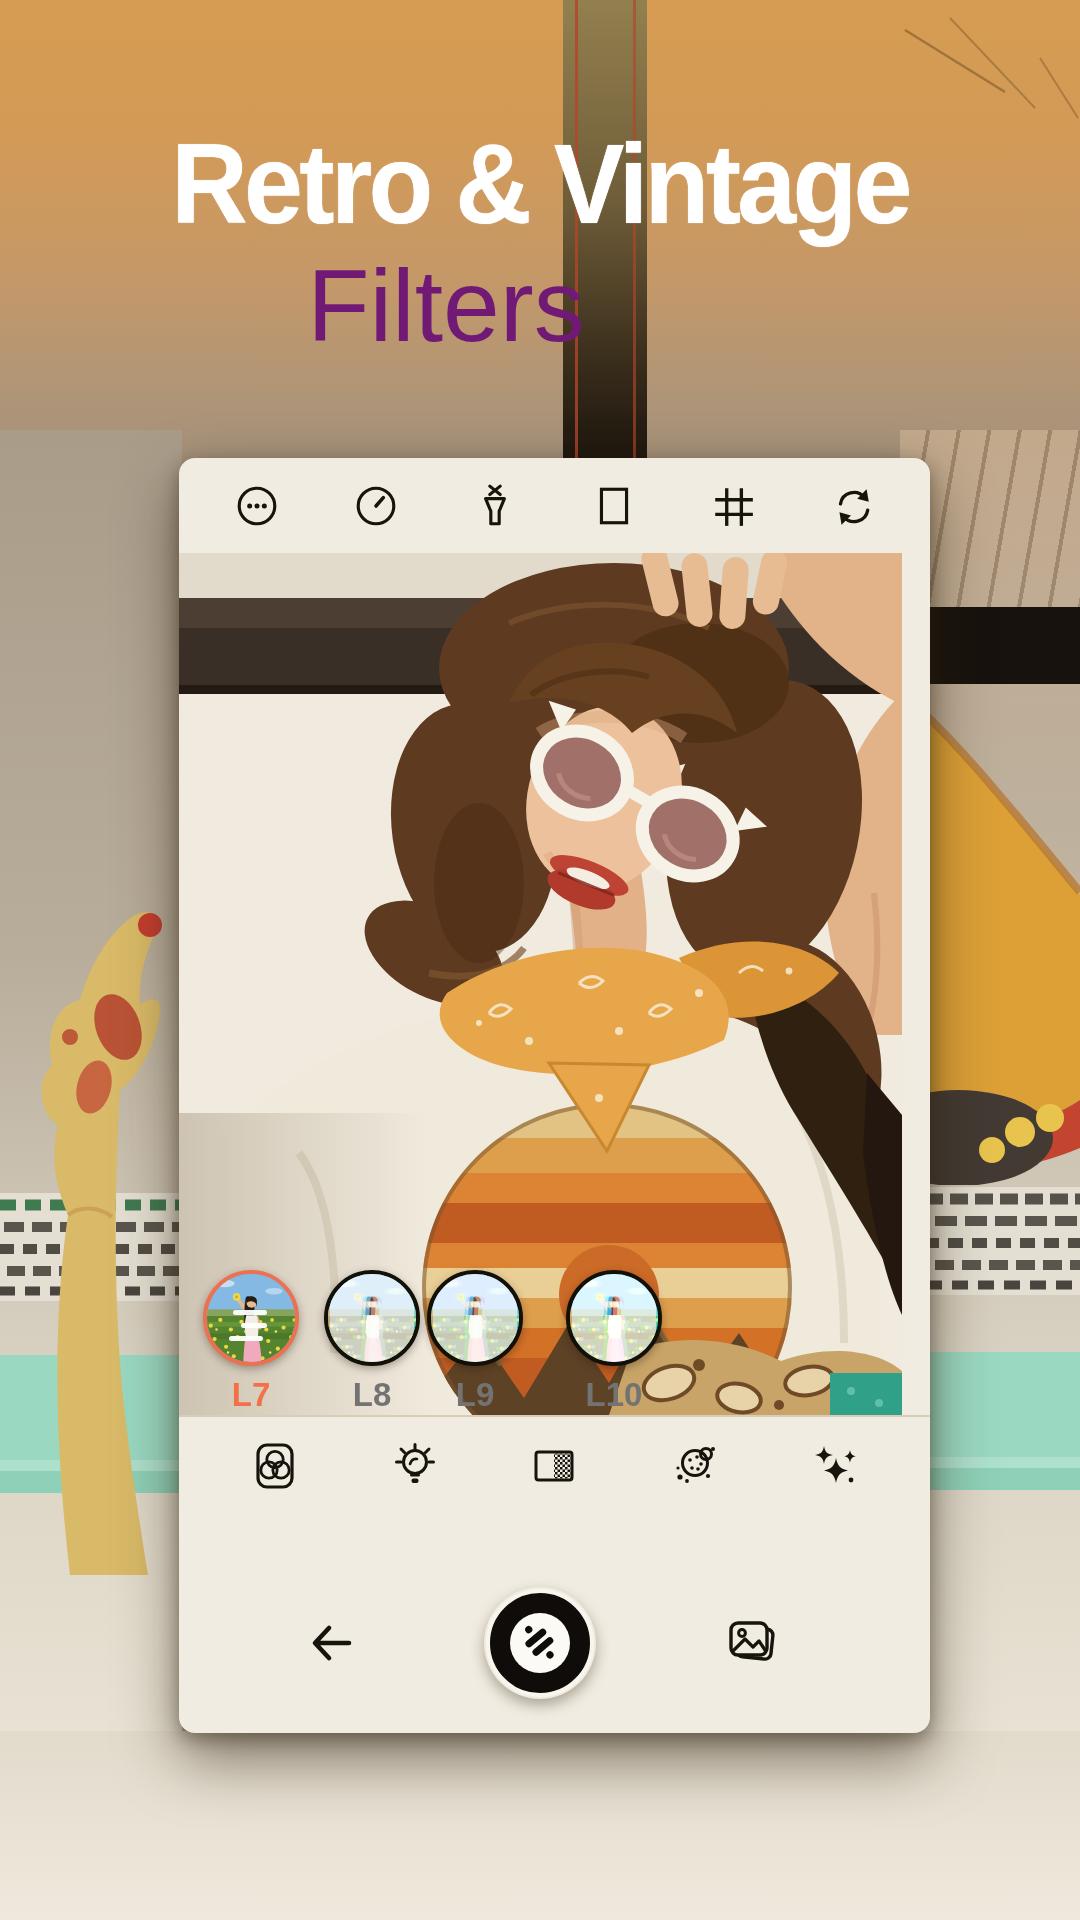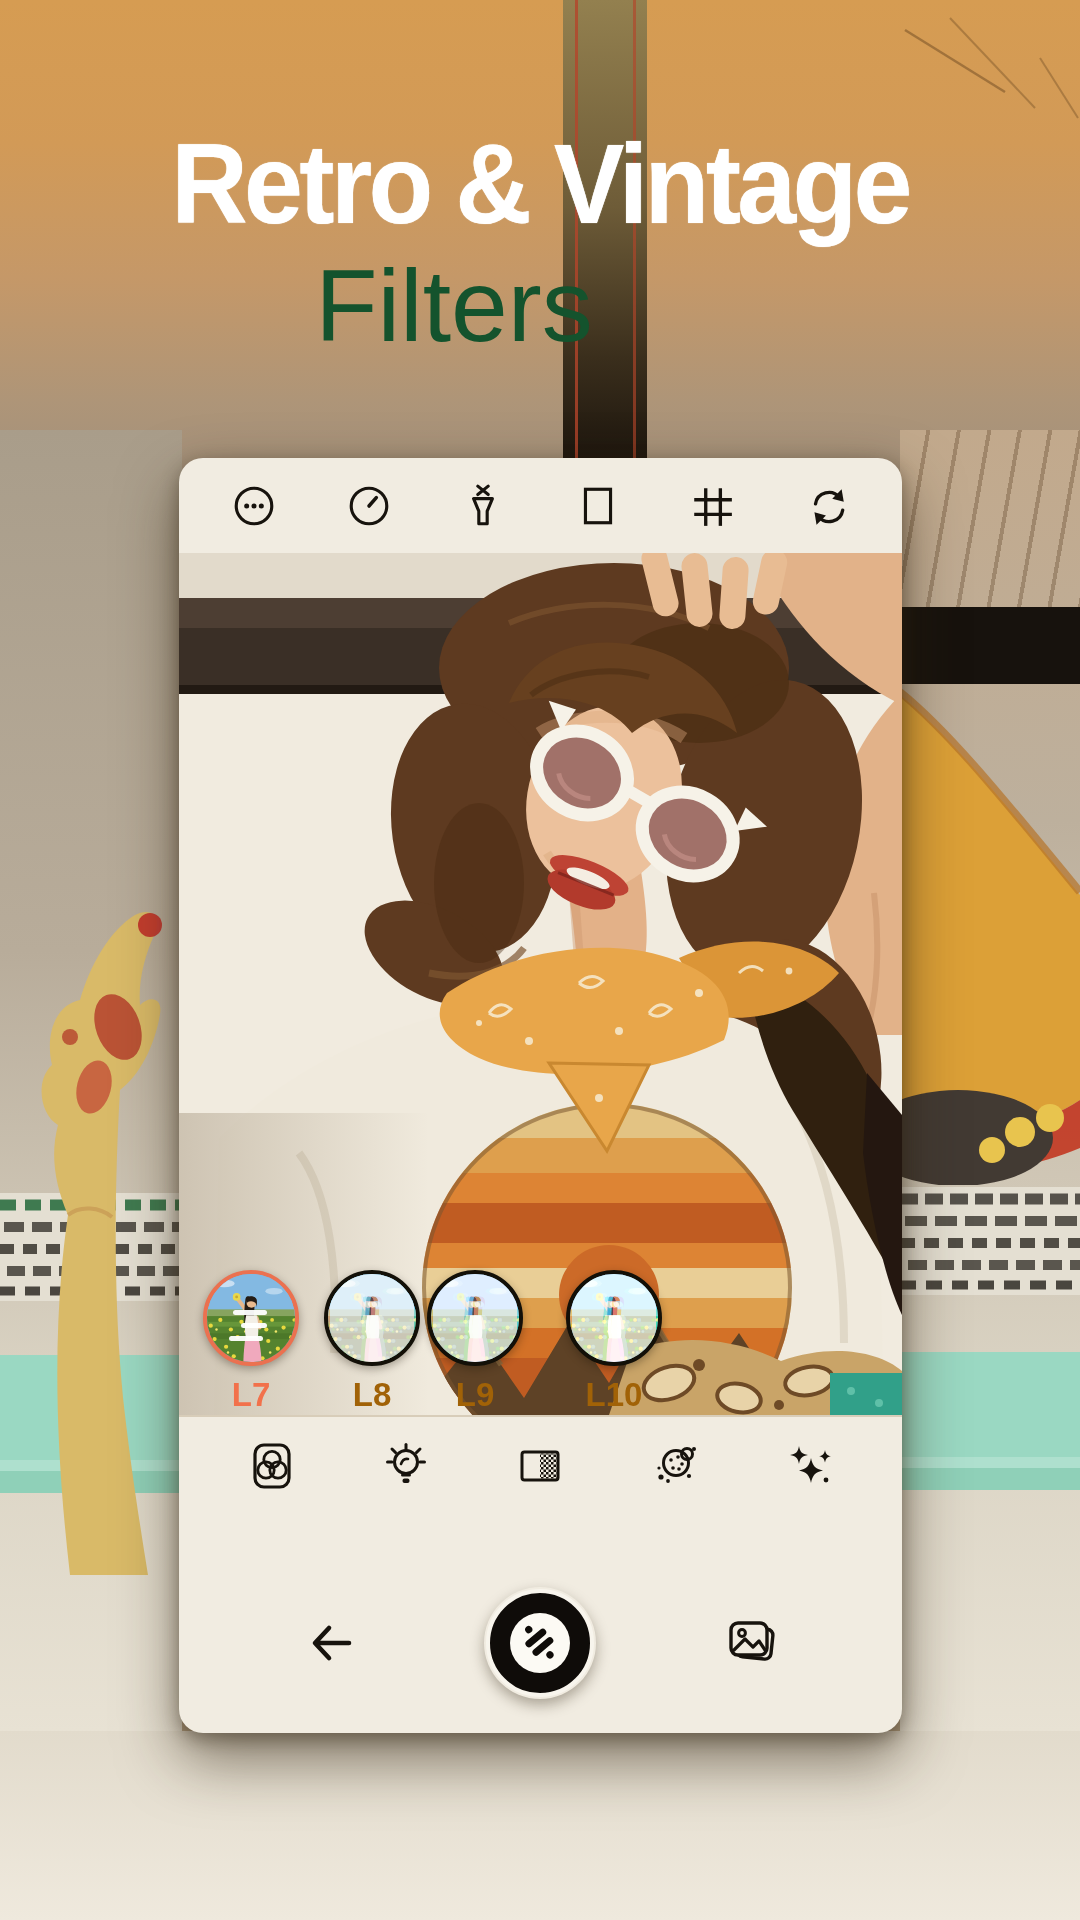--- a/index.html
+++ b/index.html
@@ -26,27 +26,27 @@
   .band-svg,.fig-svg{position:absolute;left:0;top:0;}
   .bg-bottom{position:absolute;left:0;top:1731px;width:1080px;height:189px;
     background:linear-gradient(180deg,#E2DBCC,#EFE9DD);}
   .scratches{position:absolute;right:0;top:0;width:200px;height:140px;}
 
   
   .hero{position:absolute;left:0;top:0;width:1080px;text-align:center;z-index:5;}
   .hero-line1{position:absolute;left:0;top:118px;width:1080px;
     font-size:114px;font-weight:bold;letter-spacing:-4px;color:#FFFFFF;
     white-space:nowrap;transform:scaleX(.93);text-shadow:0 0 1px #fff;}
-  .hero-line2{position:absolute;left:12px;top:248px;width:884px;
-    font-size:102px;font-weight:400;color:#14532d;white-space:nowrap;}
+  .hero-line2{position:absolute;left:4px;top:248px;width:884px;
+    font-size:102px;font-weight:400;color:#701a75;white-space:nowrap;}
 
   
   .card{position:absolute;left:179px;top:458px;width:723px;height:1275px;
-    background:#F1ECE1;border-radius:24px;overflow:hidden;z-index:4;
-    box-shadow:0 26px 60px rgba(46,32,14,.55),0 6px 18px rgba(46,32,14,.4);}
+    background:#F1ECE1;border-radius:16px;overflow:hidden;z-index:4;
+    box-shadow:0 26px 60px rgba(46,32,14,.55),0 6px 18px rgba(46,32,14,.4);padding-left:28px;}
   .toolbar{position:absolute;left:0;top:0;width:100%;height:95px;display:flex;
     align-items:center;justify-content:space-around;padding:0 18px;box-sizing:border-box;}
   .tb-icon{width:46px;height:46px;display:block;}
   .photo{position:absolute;left:0;top:95px;width:723px;height:862px;overflow:hidden;}
 
   
   .filter-strip{position:absolute;left:0;top:812px;width:723px;height:160px;z-index:6;}
   .thumb{position:absolute;width:96px;text-align:center;cursor:pointer;}
   .thumb-img{position:relative;width:96px;height:96px;border-radius:50%;overflow:hidden;
     border:4px solid #131008;box-sizing:border-box;background:#7FB7E3;
@@ -58,21 +58,21 @@
   .gc{mix-blend-mode:screen;filter:sepia(1) saturate(9) hue-rotate(150deg);transform:translateX(4px);opacity:.7;}
   .t3 .scene-wrap{filter:hue-rotate(14deg) saturate(1.25);}
   .t4 .scene-wrap{filter:saturate(1.45) contrast(1.05);}
   .t5 .scene-wrap{filter:hue-rotate(-18deg) saturate(1.3);}
   .t6 .scene-wrap{filter:hue-rotate(35deg) saturate(1.2);}
   .arrows{position:absolute;left:18px;top:36px;width:60px;}
   .arrows i{display:block;height:5px;border-radius:3px;background:#FFFFFF;margin-bottom:8px;opacity:.95;}
   .arrows i:nth-child(1){width:34px;margin-left:8px;}
   .arrows i:nth-child(2){width:26px;margin-left:16px;}
   .arrows i:nth-child(3){width:34px;margin-left:4px;}
-  .thumb-label{margin-top:10px;font-size:33px;font-weight:bold;color:#a16207;}
+  .thumb-label{margin-top:10px;font-size:33px;font-weight:bold;color:#737373;}
   .thumb.selected .thumb-label{color:#F2714B;}
 
   
   .tools-row{position:absolute;left:0;top:957px;width:100%;height:100px;
     border-top:2px solid #D8CDB9;display:flex;align-items:center;
     justify-content:space-around;padding:0 26px;box-sizing:border-box;}
   .tool-icon{width:48px;height:48px;display:block;}
   .bottom-bar{position:absolute;left:0;top:1057px;width:723px;height:218px;}
   .back-btn{position:absolute;left:125px;top:100px;width:56px;height:56px;cursor:pointer;}
   .shutter{position:absolute;left:305px;top:72px;width:112px;height:112px;cursor:pointer;

